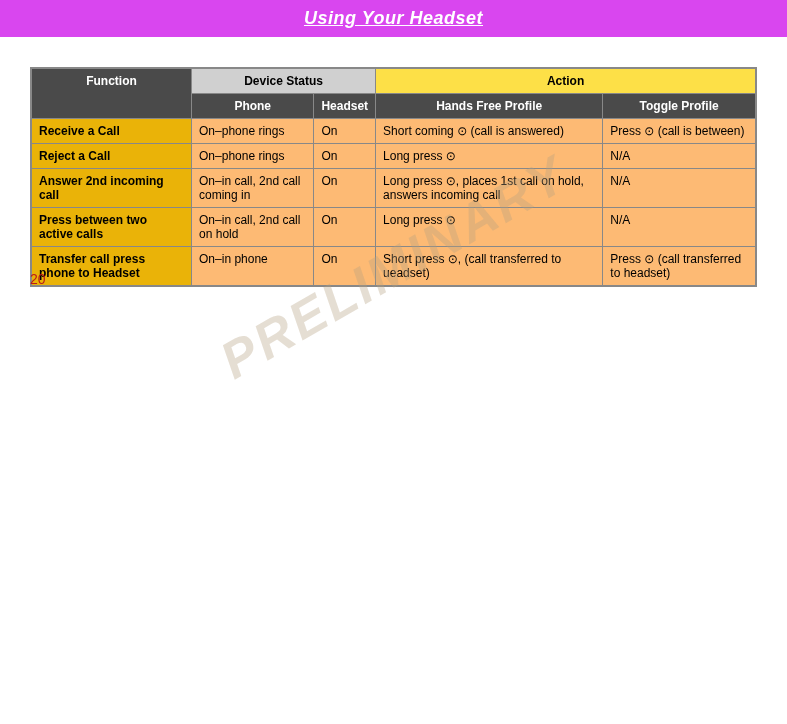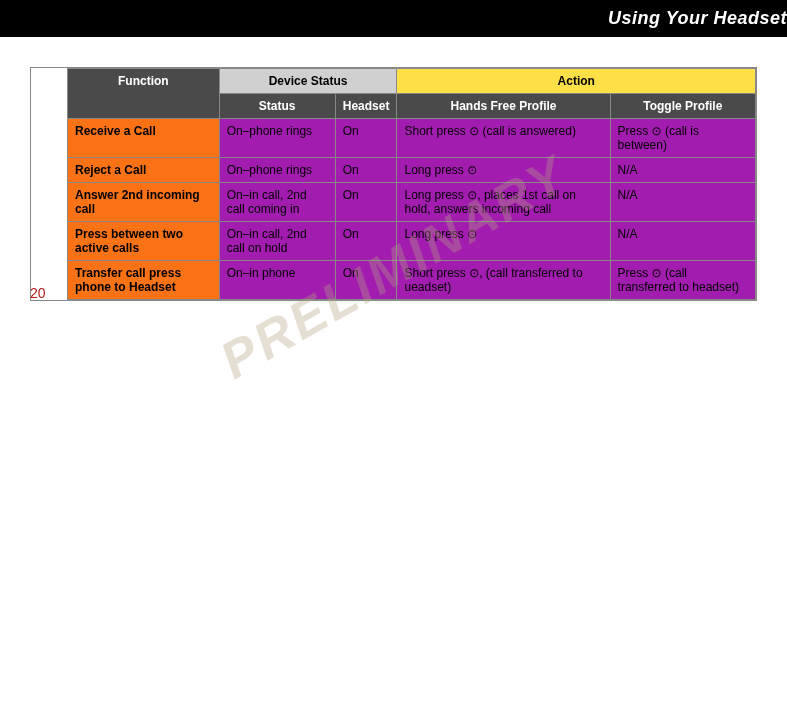--- a/index.html
+++ b/index.html
@@ -10,39 +10,39 @@
 
     body {
       font-family: Arial, sans-serif;
       background: #ffffff;
       width: 787px;
       min-height: 724px;
       position: relative;
     }
 
     .page-title-bar {
-      background: #000000;
+      background: #d946ef;
       color: #ffffff;
-      text-align: right;
+      text-align: center;
       padding: 8px 0;
       font-size: 18px;
       font-style: italic;
       font-weight: bold;
       letter-spacing: 0.5px;
+      text-decoration: underline;
     }
 
     .content-area {
       padding: 20px 30px;
       position: relative;
     }
 
     .table-wrapper {
       margin-top: 10px;
       border: 1px solid #888;
-      padding-left: 36px;
     }
 
     table {
       width: 100%;
       border-collapse: collapse;
       font-size: 12px;
     }
 
     table th, table td {
       border: 1px solid #888;
@@ -67,29 +67,29 @@
 
     .sub-header {
       background: #4a4a4a;
       color: #ffffff;
       text-align: center;
       font-weight: bold;
       font-size: 12px;
     }
 
     .func-col {
-      background: #f97316;
+      background: #eab308;
       font-weight: bold;
       font-size: 12px;
       margin-left: 28px;
     }
 
     .data-cell {
       font-size: 12px;
-      background: #a21caf;
+      background: #fdba74;
     }
 
     .preliminary-watermark {
       position: absolute;
       top: 200px;
       left: 50%;
       transform: translateX(-50%) rotate(-30deg);
       font-size: 52px;
       font-weight: bold;
       color: rgba(180, 160, 130, 0.35);
@@ -126,39 +126,39 @@
           </th>
           <th colspan="2" class="header-device-status">
             <span>Device Status</span>
           </th>
           <th colspan="2" class="header-action">
             <span>Action</span>
           </th>
         </tr>
         <tr>
           <th class="sub-header">
-            <span>Status</span>
+            <span>Phone</span>
           </th>
           <th class="sub-header">
             <span>Headset</span>
           </th>
           <th class="sub-header">
             <span>Hands Free Profile</span>
           </th>
           <th class="sub-header">
             <span>Toggle Profile</span>
           </th>
         </tr>
       </thead>
       <tbody id="table-body">
       <tr>
             <td class="func-col">Receive a Call</td>
             <td class="data-cell">On–phone rings</td>
             <td class="data-cell">On</td>
-            <td class="data-cell">Short press ⊙ (call is answered)</td>
+            <td class="data-cell">Short coming ⊙ (call is answered)</td>
             <td class="data-cell">Press ⊙ (call is between)</td>
           </tr>
           <tr>
             <td class="func-col">Reject a Call</td>
             <td class="data-cell">On–phone rings</td>
             <td class="data-cell">On</td>
             <td class="data-cell">Long press ⊙</td>
             <td class="data-cell">N/A</td>
           </tr>
           <tr>

